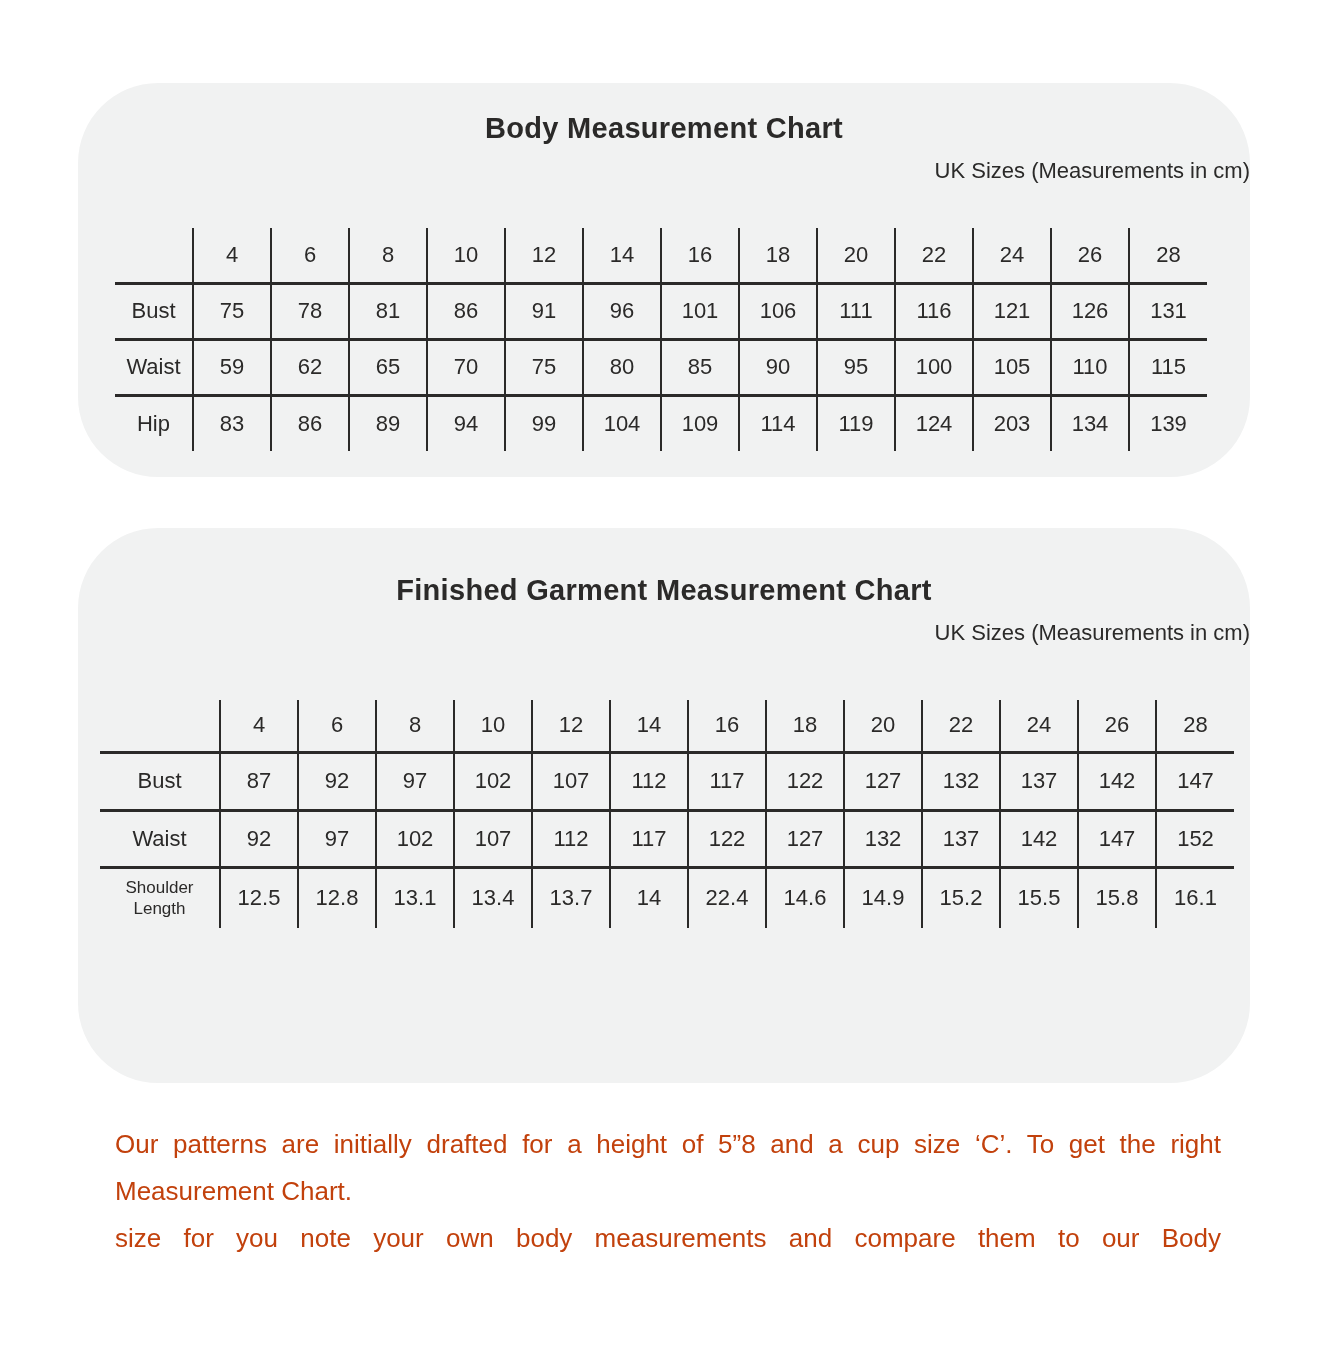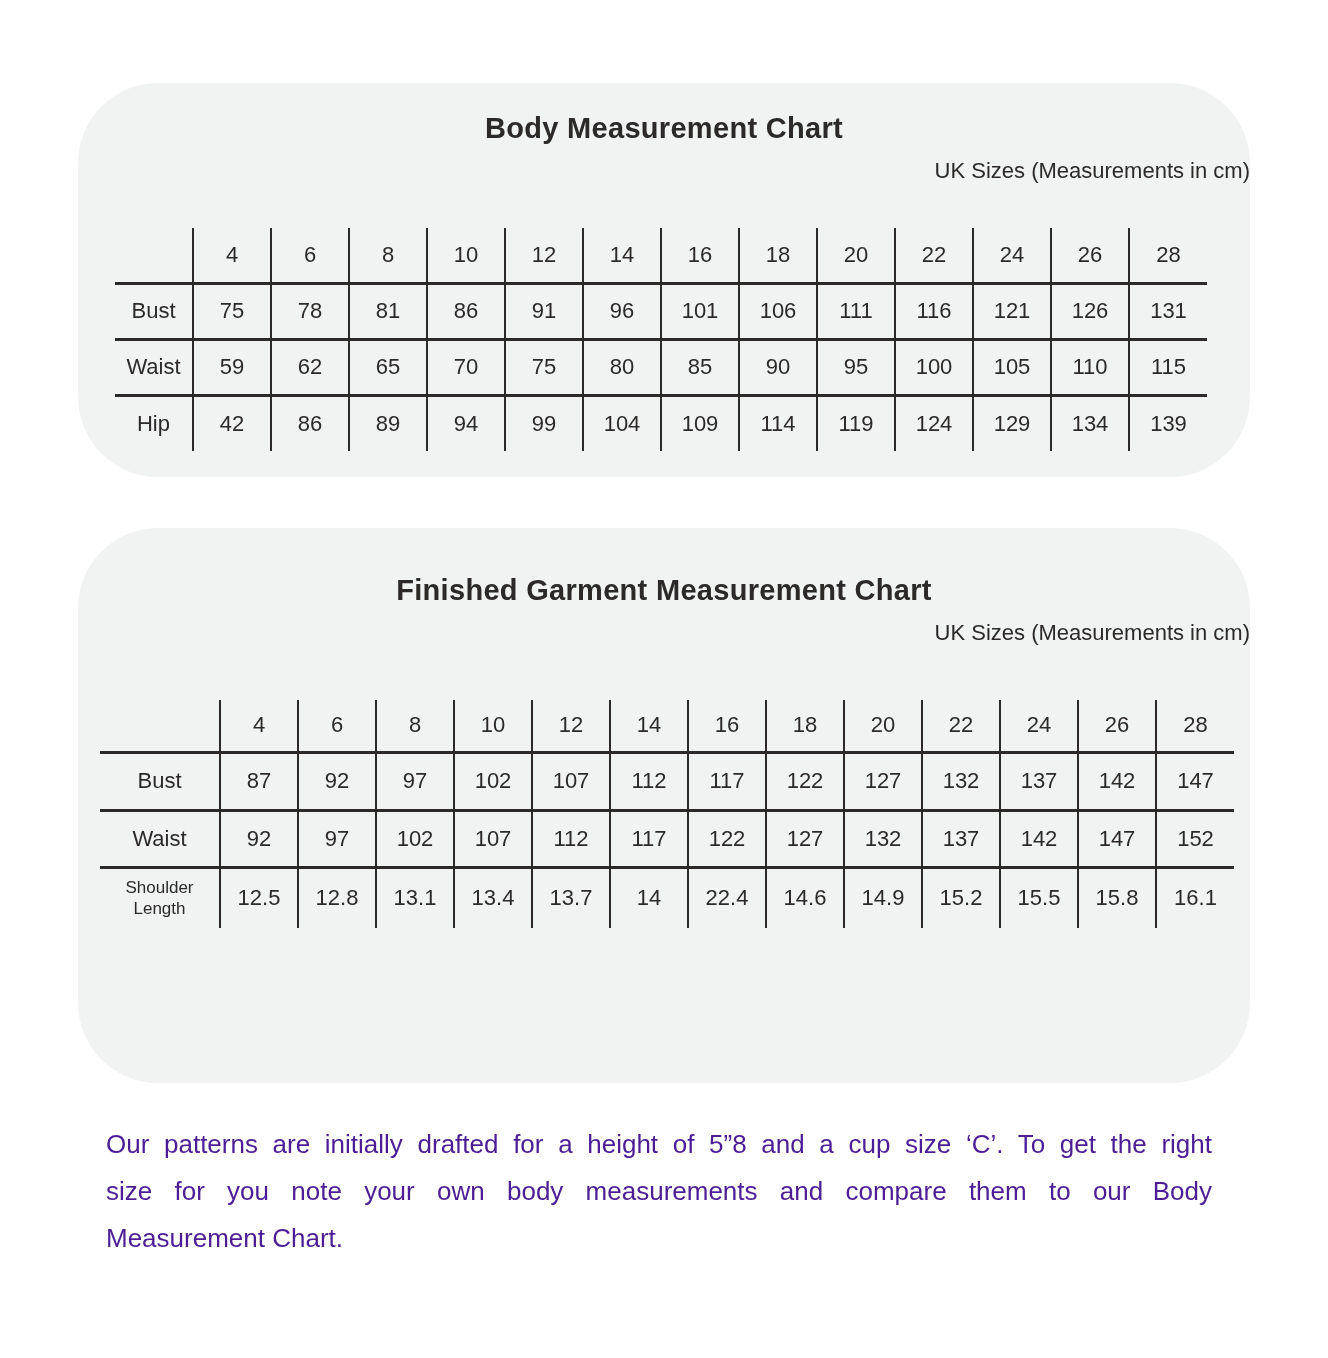--- a/index.html
+++ b/index.html
@@ -78,27 +78,27 @@
   .t2 tbody tr:nth-child(4) { height: 64px; }
   .t2 tbody tr:nth-child(5) { height: 64px; }
   .t2 tbody tr:nth-child(n+3) td.label-cell {
     font-size: 17px;
     line-height: 1.25;
     white-space: pre-line;
   }
 
   .footer-note {
     position: absolute;
-    left: 106px;
+    left: 115px;
     top: 1121px;
     width: 1106px;
     margin: 0;
     font-size: 26px;
     line-height: 47px;
-    color: #4c1d95;
+    color: #c2410c;
   }
   .footer-line { display: block; }
   .footer-line.justified { text-align: justify; text-align-last: justify; }
 </style>
 </head>
 <body>
 
 <div class="page">
 
   <section class="card card1">
@@ -151,31 +151,31 @@
             <td>85</td>
             <td>90</td>
             <td>95</td>
             <td>100</td>
             <td>105</td>
             <td>110</td>
             <td>115</td>
           </tr>
           <tr>
             <td class="label-cell">Hip</td>
-            <td>42</td>
+            <td>83</td>
             <td>86</td>
             <td>89</td>
             <td>94</td>
             <td>99</td>
             <td>104</td>
             <td>109</td>
             <td>114</td>
             <td>119</td>
             <td>124</td>
-            <td>129</td>
+            <td>203</td>
             <td>134</td>
             <td>139</td>
           </tr>
         </tbody>
       </table>
   </section>
 
   <section class="card card2">
     <h1 class="card-title">Finished Garment Measurement Chart</h1>
     <h2 class="card-subtitle">UK Sizes (Measurements in cm)</h2>
@@ -247,17 +247,17 @@
             <td>15.5</td>
             <td>15.8</td>
             <td>16.1</td>
           </tr>
         </tbody>
       </table>
   </section>
 
   <p class="footer-note">
     <span class="footer-line justified">Our patterns are initially drafted for a height of 5”8 and a cup size ‘C’. To get the right</span>
+    <span class="footer-line">Measurement Chart.</span>
     <span class="footer-line justified">size for you note your own body measurements and compare them to our Body</span>
-    <span class="footer-line">Measurement Chart.</span>
   </p>
 
 </div>
 
 </body></html>

